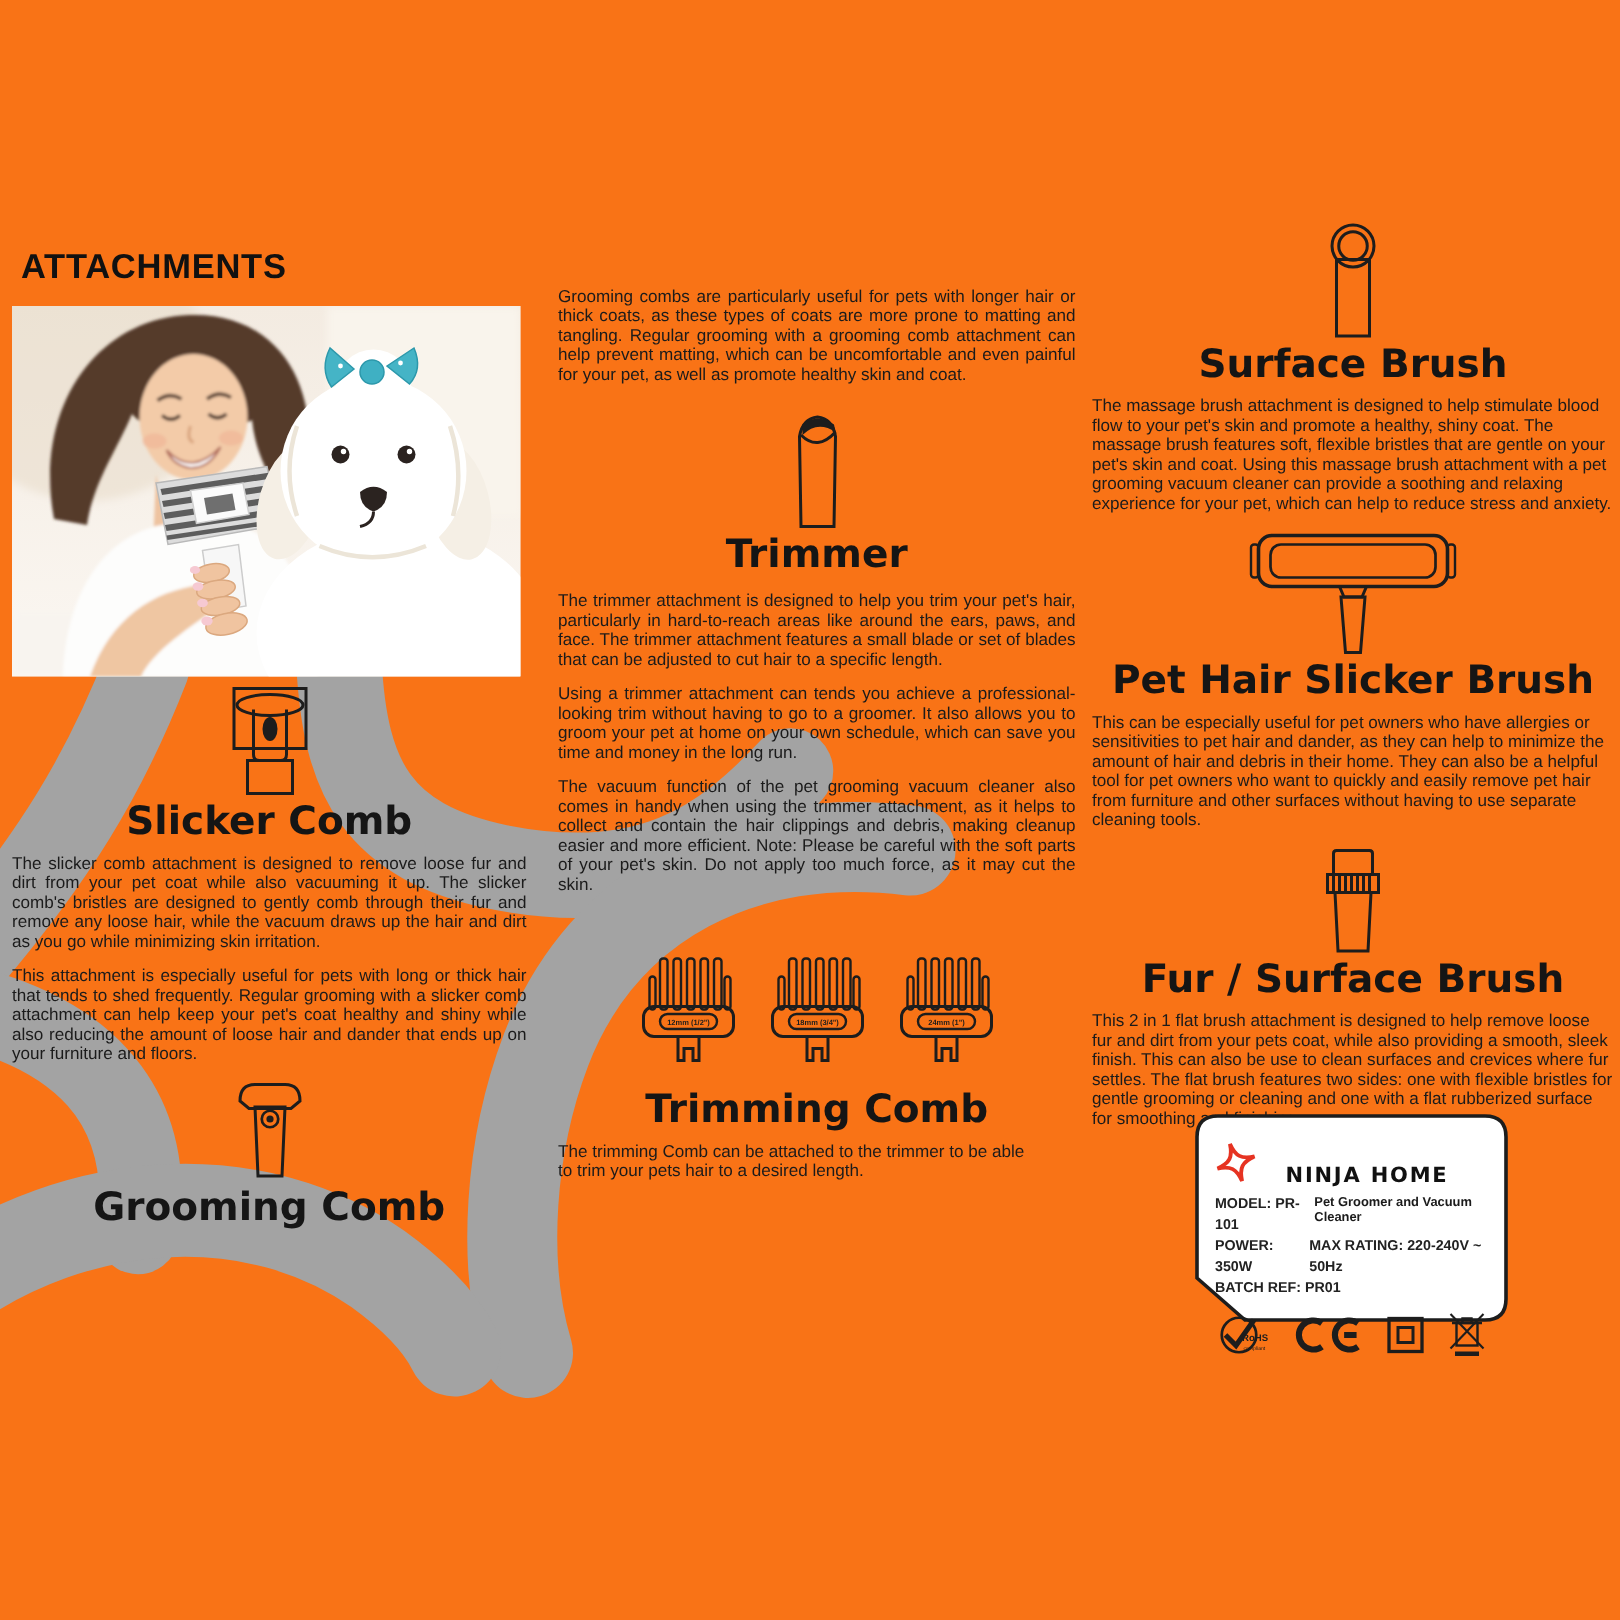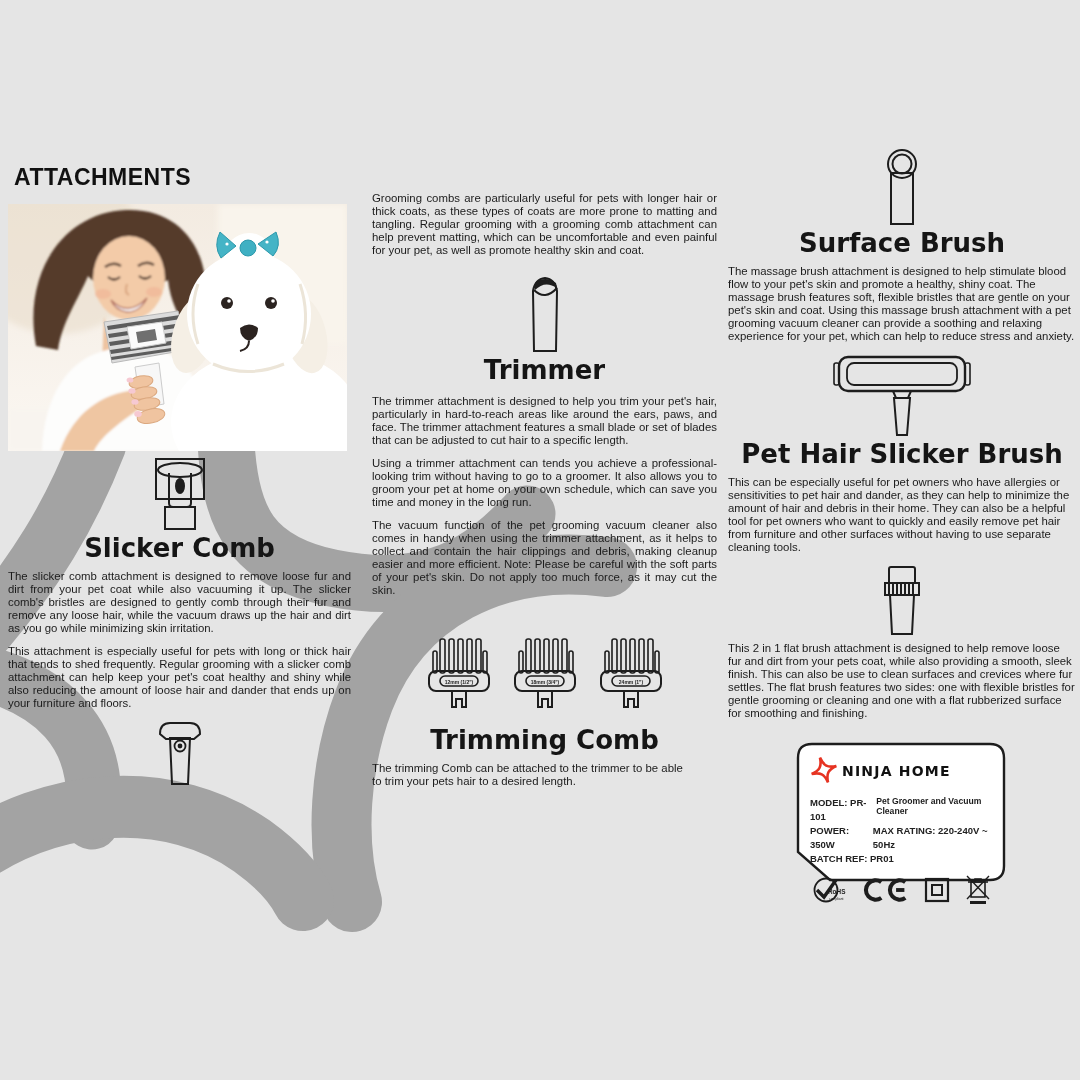--- a/index.html
+++ b/index.html
@@ -1,37 +1,37 @@
 <!DOCTYPE html>
 <html><head>
 <meta charset="utf-8">
 <style>
   html,body{margin:0;padding:0;background:#ffffff;}
-  .page{position:relative;width:1080px;height:1080px;background:#e5e5e5;overflow:hidden;
+  .page{position:relative;width:1080px;height:1080px;background:#f97316;overflow:hidden;
         font-family:"Liberation Sans",sans-serif;color:#1b1b1b;}
   .swoosh-layer{position:absolute;left:0;top:0;width:1080px;height:1080px;z-index:0;}
   .col{position:absolute;z-index:2;}
   .col-left{left:8px;top:150px;width:343px;}
   .col-mid{left:372px;top:170px;width:345px;}
   .col-right{left:728px;top:148px;width:348px;}
   h1.page-title{font-family:"Liberation Sans",sans-serif;font-weight:bold;font-size:23px;
         letter-spacing:.5px;color:#111;margin:14px 0 13px 6px;}
   .photo{width:339px;height:247px;overflow:hidden;background:#f6efe7;}
   h2.att{font-family:"DejaVu Sans",sans-serif;font-weight:bold;font-size:26px;color:#151515;
         text-align:center;margin:2px 0 7px;letter-spacing:0px;}
   p.body{font-size:11.4px;line-height:13px;margin:0 0 10px;}
   .just p.body, p.just{text-align:justify;}
   .icon-row{display:flex;justify-content:center;align-items:flex-end;}
   .combs-row{display:flex;justify-content:center;gap:22px;margin-top:40px;margin-bottom:2px;}
   .trimming-p{width:312px;margin:18px 0 0 10px;}
   
   .rating-label{position:absolute;left:796px;top:742px;width:210px;height:140px;z-index:3;}
   .rating-label .backdrop{position:absolute;left:0;top:0;}
   .rating-content{position:absolute;left:14px;top:8px;width:182px;}
-  .brand-row{display:flex;align-items:center;gap:2px;height:44px;}
+  .brand-row{display:flex;align-items:flex-end;gap:17px;height:44px;}
   .brand-name{font-family:"DejaVu Sans",sans-serif;font-weight:bold;font-size:14px;
         letter-spacing:1.2px;color:#111;padding-bottom:2px;}
   .spec{font-size:9.5px;line-height:14px;color:#222;font-weight:bold;}
   .spec-row{display:flex;gap:6px;align-items:flex-start;}
   .product-name{font-size:8.6px;font-weight:bold;}
   .cert-row{display:flex;justify-content:center;align-items:center;gap:15px;margin-top:9px;}
   .mono-stroke{stroke:#1d1d1d;fill:none;}
 </style>
 </head>
 <body>
@@ -154,20 +154,21 @@
     <p class="body">This attachment is especially useful for pets with long or thick hair that tends to shed frequently. Regular grooming with a slicker comb attachment can help keep your pet's coat healthy and shiny while also reducing the amount of loose hair and dander that ends up on your furniture and floors.</p>
 
     <div class="icon-row" style="margin-top:4px;">
       <svg width="120" height="68" viewBox="0 0 120 68">
         <path d="M50 18 H70 L68 64 H52 Z" fill="#fff" class="mono-stroke" stroke-width="2"></path>
         <path d="M40 14 Q40 3 50 3 H70 Q80 3 80 14 L74 19 H46 Z" fill="#fff" class="mono-stroke" stroke-width="2"></path>
         <circle cx="60" cy="26" r="5.5" class="mono-stroke" stroke-width="1.8"></circle>
         <circle cx="60" cy="26" r="2.4" fill="#1d1d1d"></circle>
       </svg>
     </div>
+    <h2 class="att">Grooming Comb</h2>
   </div>
 
   <div class="col col-mid">
     <p class="body just" style="margin-top:22px;">Grooming combs are particularly useful for pets with longer hair or thick coats, as these types of coats are more prone to matting and tangling. Regular grooming with a grooming comb attachment can help prevent matting, which can be uncomfortable and even painful for your pet, as well as promote healthy skin and coat.</p>
 
     <div class="icon-row" style="margin-top:16px;">
       <svg width="120" height="80" viewBox="0 0 120 80">
         <path d="M48 18 Q50 6 60 5 Q70 6 72 18 L71 78 H49 Z" fill="#fff" class="mono-stroke" stroke-width="2"></path>
         <path d="M50 10 Q60 2 71 10 L72 15 Q60 7 50 17 Z" fill="#1d1d1d"></path>
         <path d="M49 17 Q60 28 72 15" fill="none" class="mono-stroke" stroke-width="2"></path>
@@ -263,20 +264,21 @@
             <line x1="51" y1="20" x2="51" y2="30"></line>
           <line x1="55" y1="20" x2="55" y2="30"></line>
             <line x1="59" y1="20" x2="59" y2="30"></line>
           <line x1="63" y1="20" x2="63" y2="30"></line>
             <line x1="67" y1="20" x2="67" y2="30"></line>
           <line x1="71" y1="20" x2="71" y2="30"></line>
         </g>
         <path d="M48 31 H72 L70 70 H50 Z" fill="#fff" class="mono-stroke" stroke-width="2"></path>
       </svg>
     </div>
+    <h2 class="att">Fur / Surface Brush</h2>
     <p class="body" style="margin-top:6px;">This 2 in 1 flat brush attachment is designed to help remove loose fur and dirt from your pets coat, while also providing a smooth, sleek finish. This can also be use to clean surfaces and crevices where fur settles. The flat brush features two sides: one with flexible bristles for gentle grooming or cleaning and one with a flat rubberized surface for smoothing and finishing.</p>
   </div>
 
   <div class="rating-label">
     <svg class="backdrop" width="210" height="140" viewBox="0 0 210 140">
       <path d="M16 2 H194 Q208 2 208 16 V124 Q208 138 194 138 H34 L2 110 V16 Q2 2 16 2 Z" fill="#ffffff" stroke="#1d1d1d" stroke-width="2.4"></path>
     </svg>
     <div class="rating-content">
       <div class="brand-row">
         <svg width="30" height="34" viewBox="0 0 30 34">

